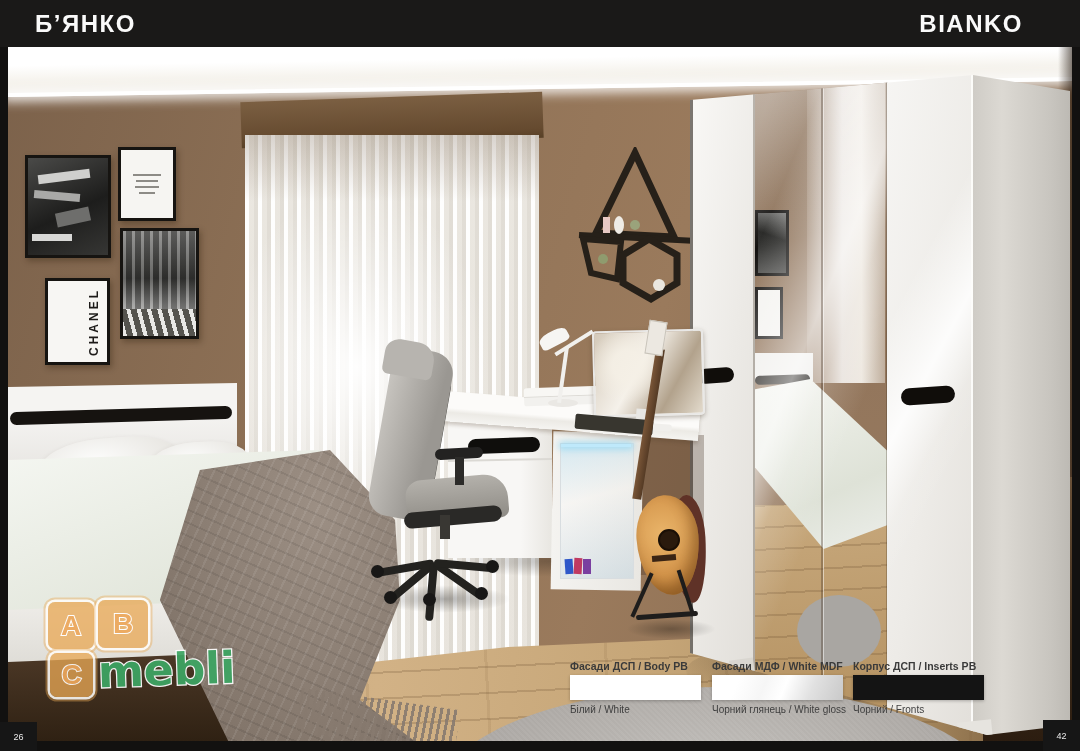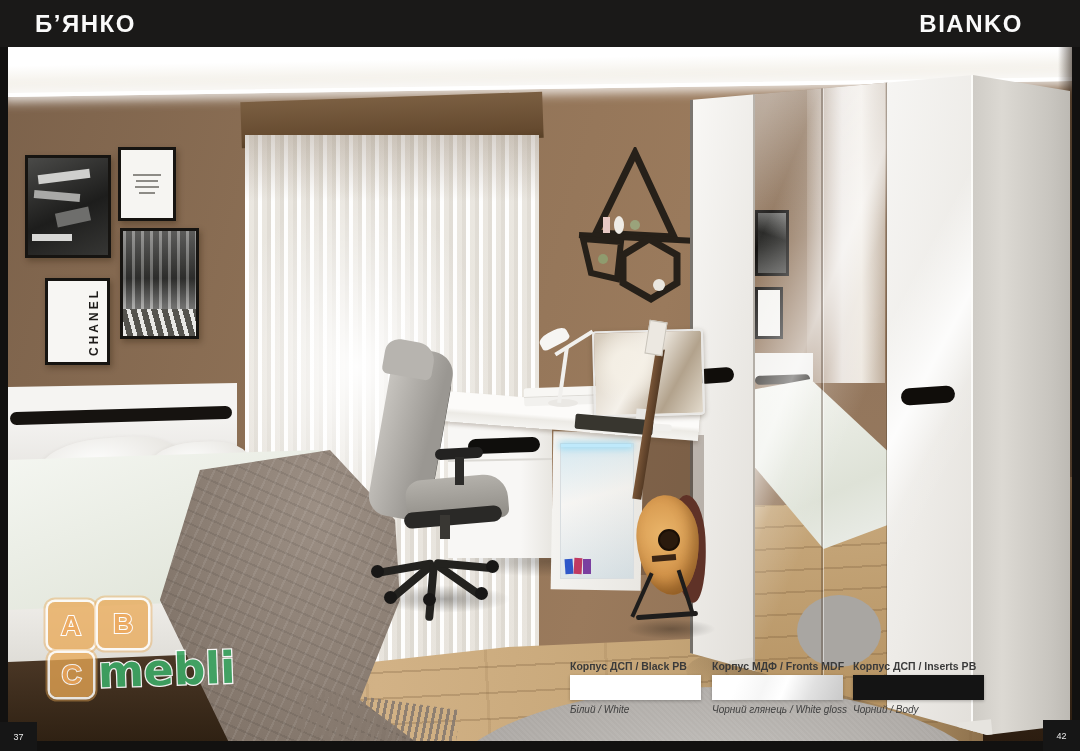--- a/index.html
+++ b/index.html
@@ -198,21 +198,21 @@
   
   .shelf-svg{left:565px;top:100px;width:130px;height:160px;}
   
   .legend-label{width:140px;font-size:10.5px;color:#3a3a3a;font-weight:bold;}
   .legend-value{width:140px;font-size:10px;color:#3f3f3f;}
   .swatch{width:131px;height:25px;box-shadow:0 1px 3px rgba(0,0,0,.25);}
   .swatch-matte-white{background:#ffffff;}
   .swatch-gloss-white{background:linear-gradient(112deg,#ffffff 20%,#f6f6f6 40%,#ffffff 55%,#e1e1e1 75%,#c9c9c9 100%);}
   .swatch-black{background:#141414;}
   .lg1{left:562px;}.lg2{left:704px;}.lg3{left:845px;}
-  .legend-label{top:613px;}.swatch{top:628px;}.legend-value{top:657px;font-style:italic;}
+  .legend-label{top:613px;}.swatch{top:628px;}.legend-value{top:657px;}
   .lg1s{left:562px;}.lg2s{left:704px;}.lg3s{left:845px;}
   
   #logo{left:30px;top:548px;width:200px;height:130px;opacity:.93;}
   .block{background:rgba(233,168,85,.82);border-radius:7px;
      box-shadow:0 0 0 2.5px rgba(255,255,255,.92),0 0 0 4.5px rgba(233,168,85,.45);
      display:flex;align-items:center;justify-content:center;}
   .block span{position:static !important;font-weight:bold;font-size:28px;color:#eda75a;
      -webkit-text-stroke:2px #fff;paint-order:stroke fill;}
   .block-a{left:10px;top:7px;width:46px;height:47px;}
   .block-b{left:60px;top:5px;width:50px;height:48px;}
@@ -364,43 +364,43 @@
     <div class="guitar-case"></div>
     <div class="guitar-neck"></div>
     <div class="guitar-head"></div>
     <div class="guitar-body"></div>
     <div class="soundhole"></div>
     <div class="bridge"></div>
     <div class="stand-leg1"></div>
     <div class="stand-leg2"></div>
     <div class="stand-bar"></div>
 
-    <div class="legend-label lg1">Корпус ДСП / Black PB</div>
+    <div class="legend-label lg1">Фасади ДСП / Body PB</div>
     <div class="swatch swatch-matte-white lg1s"></div>
     <div class="legend-value lg1">Білий / White</div>
 
-    <div class="legend-label lg2">Корпус МДФ / Fronts MDF</div>
+    <div class="legend-label lg2">Фасади МДФ / White MDF</div>
     <div class="swatch swatch-gloss-white lg2s"></div>
     <div class="legend-value lg2">Чорний глянець / White gloss</div>
 
     <div class="legend-label lg3">Корпус ДСП / Inserts PB</div>
     <div class="swatch swatch-black lg3s"></div>
-    <div class="legend-value lg3">Чорний / Body</div>
+    <div class="legend-value lg3">Чорний / Fronts</div>
 
     <div id="logo">
       <div class="block block-a">
           <span>А</span>
         </div>
       <div class="block block-b">
           <span>В</span>
         </div>
       <div class="block block-c">
           <span>С</span>
         </div>
       <div class="logo-word">mebli</div>
     </div>
 
   </div>
 
-  <div class="pagenum" id="pagenum-left">37</div>
+  <div class="pagenum" id="pagenum-left">26</div>
   <div class="pagenum" id="pagenum-right">42</div>
 
 </div>
 
 </body></html>

